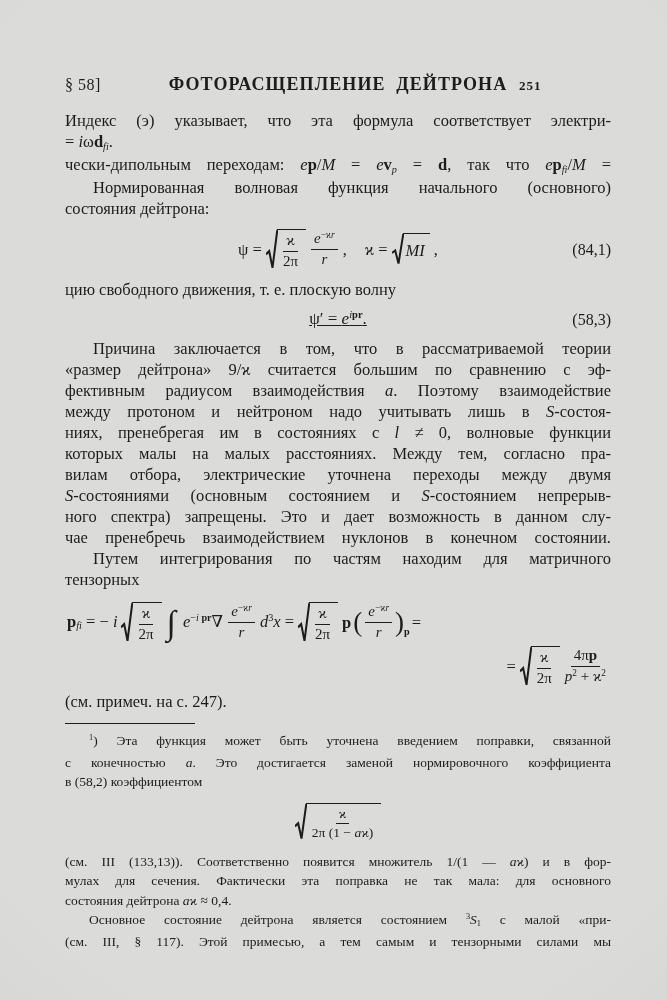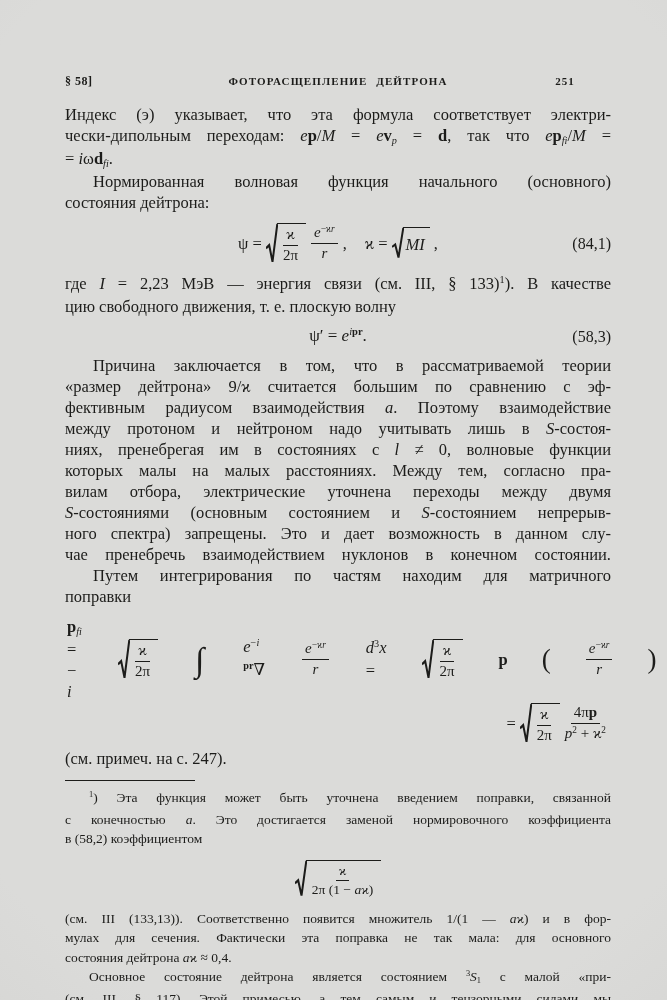--- a/index.html
+++ b/index.html
@@ -10,23 +10,23 @@
     background:#cfcfcd;
   }
   .page{
     position:absolute;inset:0;
     background:radial-gradient(ellipse 130% 105% at 50% 46%, #dbdbd9 55%, #cbcbc9 100%);
   }
   .content{position:absolute;left:65px;top:74px;width:546px;}
 
   
   .header{display:flex;align-items:baseline;margin-bottom:15px;}
-  .sec{width:92px;font-size:12px;font-weight:bold;letter-spacing:.5px;}
-  .rtitle{flex:1;text-align:center;font-size:11px;font-weight:bold;letter-spacing:1.1px;word-spacing:5px;}
-  .pnum{width:92px;text-align:center;font-size:11px;font-weight:bold;letter-spacing:1px;}
+  .sec{width:92px;font-size:16px;font-weight:normal;letter-spacing:.5px;}
+  .rtitle{flex:1;text-align:center;font-size:18px;font-weight:bold;letter-spacing:1.1px;word-spacing:5px;}
+  .pnum{width:92px;text-align:left;font-size:13px;font-weight:bold;letter-spacing:1px;}
 
   
   .bt{font-size:16.5px;line-height:21px;}
   .ln{min-height:21px;}
   .just{text-align:justify;text-align-last:justify;}
   .left{text-align:left;text-align-last:left;}
   .ind{text-indent:28px;}
 
   sup{font-size:.62em;vertical-align:baseline;position:relative;top:-.55em;}
   sub{font-size:.62em;vertical-align:baseline;position:relative;top:.28em;}
@@ -39,22 +39,22 @@
   .frac>.num{border-bottom:1.4px solid currentColor;padding:0 3px 2px;}
   .frac>.den{padding-top:1px;}
   .sqrt{display:inline-flex;align-items:stretch;margin:0 2px;}
   .radsvg{width:12px;flex:none;}
   .vinc{border-top:1.6px solid currentColor;padding:2px 5px 0 3px;margin-left:-1px;
         display:inline-flex;align-items:center;}
   .int{font-size:34px;line-height:0;margin:0 5px 0 3px;display:inline-block;transform:translateY(1px);}
   .bigpar{font-size:27px;line-height:0;font-weight:400;display:inline-block;}
   .tok{margin:0 2px;}
   .eq582{margin:6px 0 6px;min-height:48px;}
-  .eq583{margin:7px 0;min-height:24px;font-size:17px;}
-  .eqmain1{justify-content:flex-start;margin-top:9px;min-height:46px;gap:32px;}
+  .eq583{margin:7px 0;min-height:24px;font-size:17px;text-decoration:underline;}
+  .eqmain1{justify-content:flex-start;margin-top:9px;min-height:46px;}
   .eqmain2{justify-content:flex-end;min-height:42px;padding-right:2px;}
   .seenote{margin-top:4px;}
 
   
   .fnrule{width:130px;border-top:1.6px solid #1c1c1a;margin:11px 0 7px;}
   .fn{font-size:13.5px;line-height:19.5px;}
   .fn .ln{min-height:19.5px;}
   .fn .ind{text-indent:24px;}
   .fn .frac{font-size:13.5px;}
   .eqfn{margin:5px 0;min-height:50px;}
@@ -68,22 +68,22 @@
     <div class="header">
       <span class="sec">§ 58]</span>
       <span class="rtitle">ФОТОРАСЩЕПЛЕНИЕ ДЕЙТРОНА</span>
       <span class="pnum">251</span>
     </div>
 
     <div class="bt">
 
       <div>
         <div class="ln just">Индекс (э) указывает, что эта формула соответствует электри-</div>
+        <div class="ln left">= <i>i</i>ω<b>d</b><sub><i>fi</i></sub>.</div>
         <div class="ln just">чески-дипольным переходам: <i>e</i><b>p</b>/<i>M</i> = <i>e</i><b>v</b><sub><i>p</i></sub> = <b>d</b>, так что <i>e</i><b>p</b><sub><i>fi</i></sub>/<i>M</i> =</div>
-        <div class="ln left">= <i>i</i>ω<b>d</b><sub><i>fi</i></sub>.</div>
       </div>
 
       <div>
         <div class="ln just ind">Нормированная волновая функция начального (основного)</div>
         <div class="ln left">состояния дейтрона:</div>
       </div>
 
       <div class="eqrow eq582">
         <span class="tok">ψ =</span>
         <span class="sqrt">
@@ -109,21 +109,20 @@
             </svg>
           <span class="vinc">
               <i>MI</i>
             </span>
         </span>
         <span class="tok">,</span>
         <span class="eqnum">(84,1)</span>
       </div>
 
       <div>
-        <div class="ln just">где <i>I</i> = 2,23 МэВ — энергия связи (см. III, § 133)<sup>1</sup>). В качестве</div>
         <div class="ln left">цию свободного движения, т. е. плоскую волну</div>
       </div>
 
       <div class="eqrow eq583">
         <span>ψ′ = <i>e</i><sup><i>i</i><b>pr</b></sup>.</span>
         <span class="eqnum">(58,3)</span>
       </div>
 
       <div>
         <div class="ln just ind">Причина заключается в том, что в рассматриваемой  теории</div>
@@ -133,21 +132,21 @@
         <div class="ln just">ниях, пренебрегая им в состояниях с <i>l</i> ≠ 0, волновые функции</div>
         <div class="ln just">которых малы на малых расстояниях. Между тем, согласно пра-</div>
         <div class="ln just">вилам отбора, электрические уточнена переходы между двумя</div>
         <div class="ln just"><i>S</i>-состояниями (основным состоянием и <i>S</i>-состоянием непрерыв-</div>
         <div class="ln just">ного спектра) запрещены. Это и дает возможность в данном слу-</div>
         <div class="ln just">чае пренебречь взаимодействием нуклонов в конечном состоянии.</div>
       </div>
 
       <div>
         <div class="ln just ind">Путем интегрирования по частям находим для матричного</div>
-        <div class="ln left">поправки</div>
+        <div class="ln left">тензорных</div>
       </div>
 
       <div class="eqrow eqmain1">
         <span class="tok"><b>p</b><sub><i>fi</i></sub> = − <i>i</i></span>
         <span class="sqrt">
           <svg class="radsvg" viewBox="0 0 12 32" preserveAspectRatio="none">
               <path d="M0 20 L3.2 17.5 L6.5 30.5 L11.3 0.8" fill="none" stroke="currentColor" stroke-width="2"></path>
             </svg>
           <span class="vinc">
             <span class="frac">

